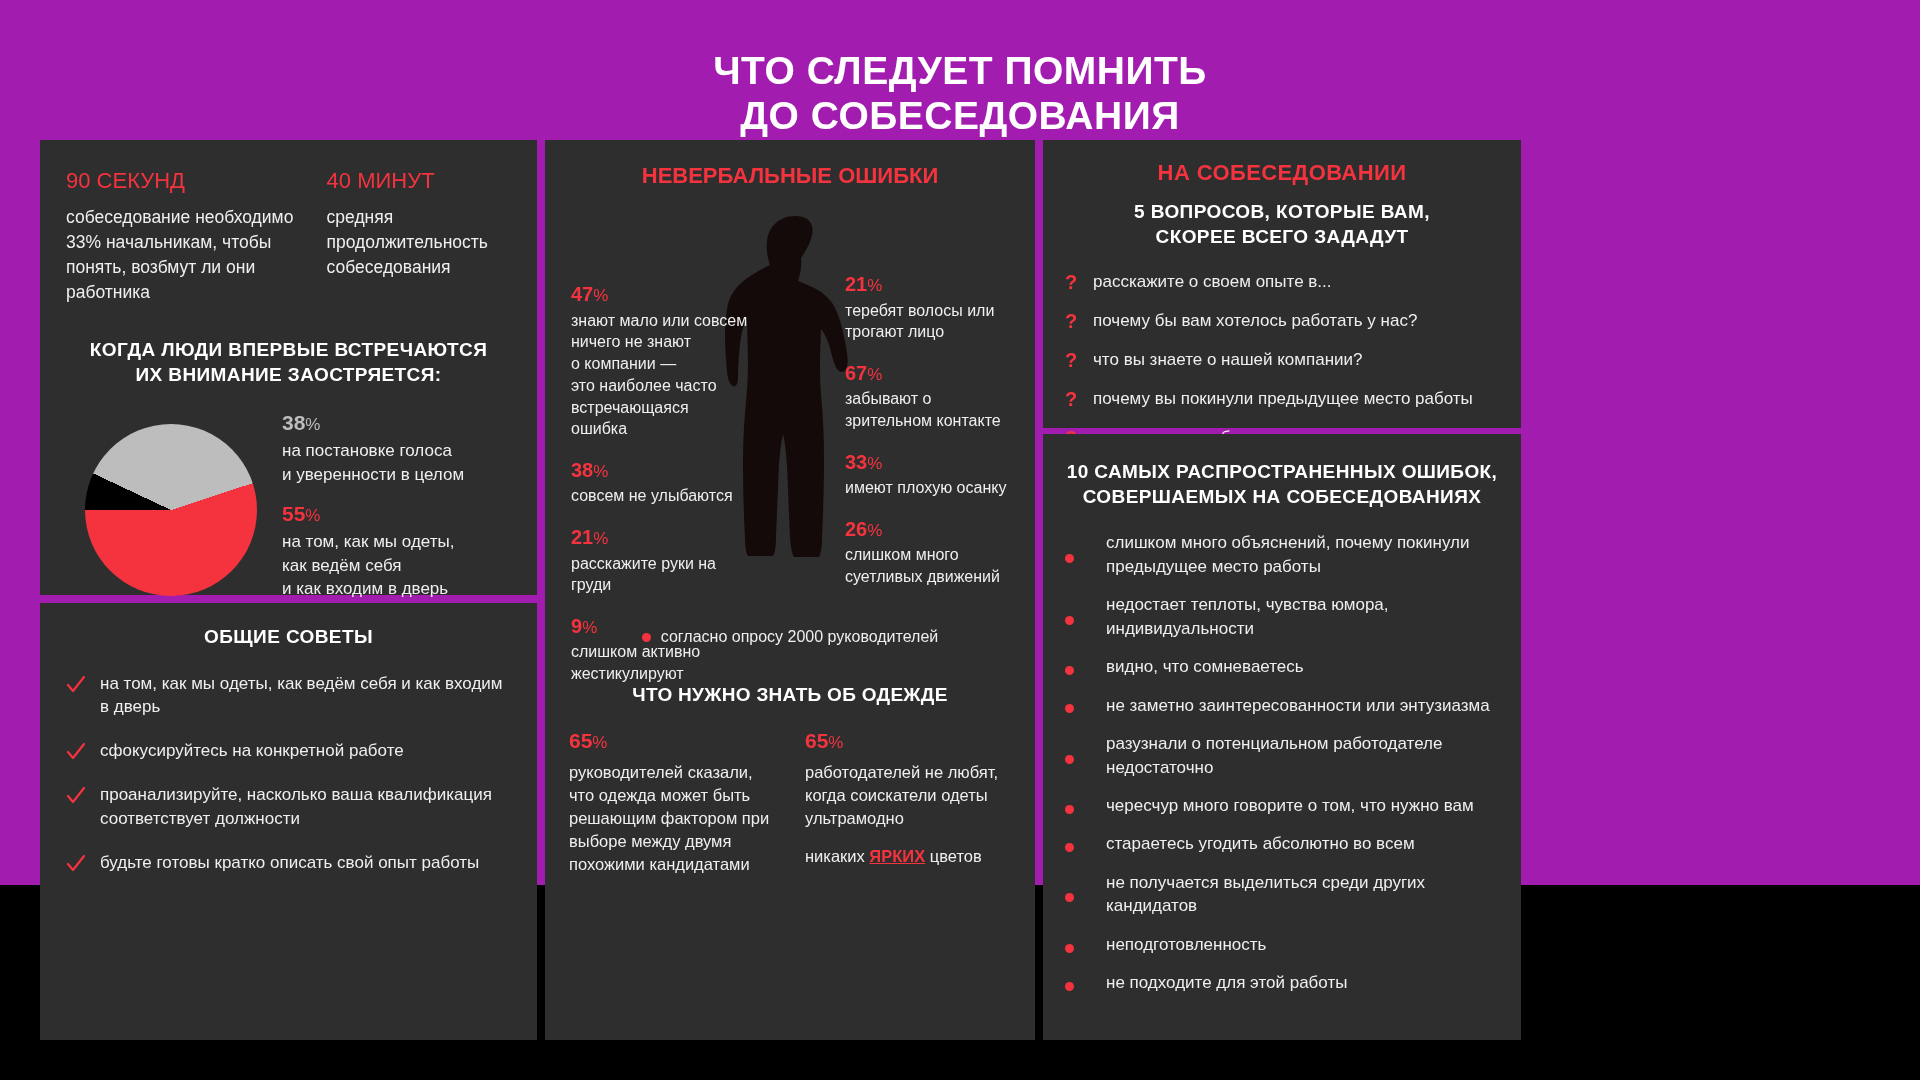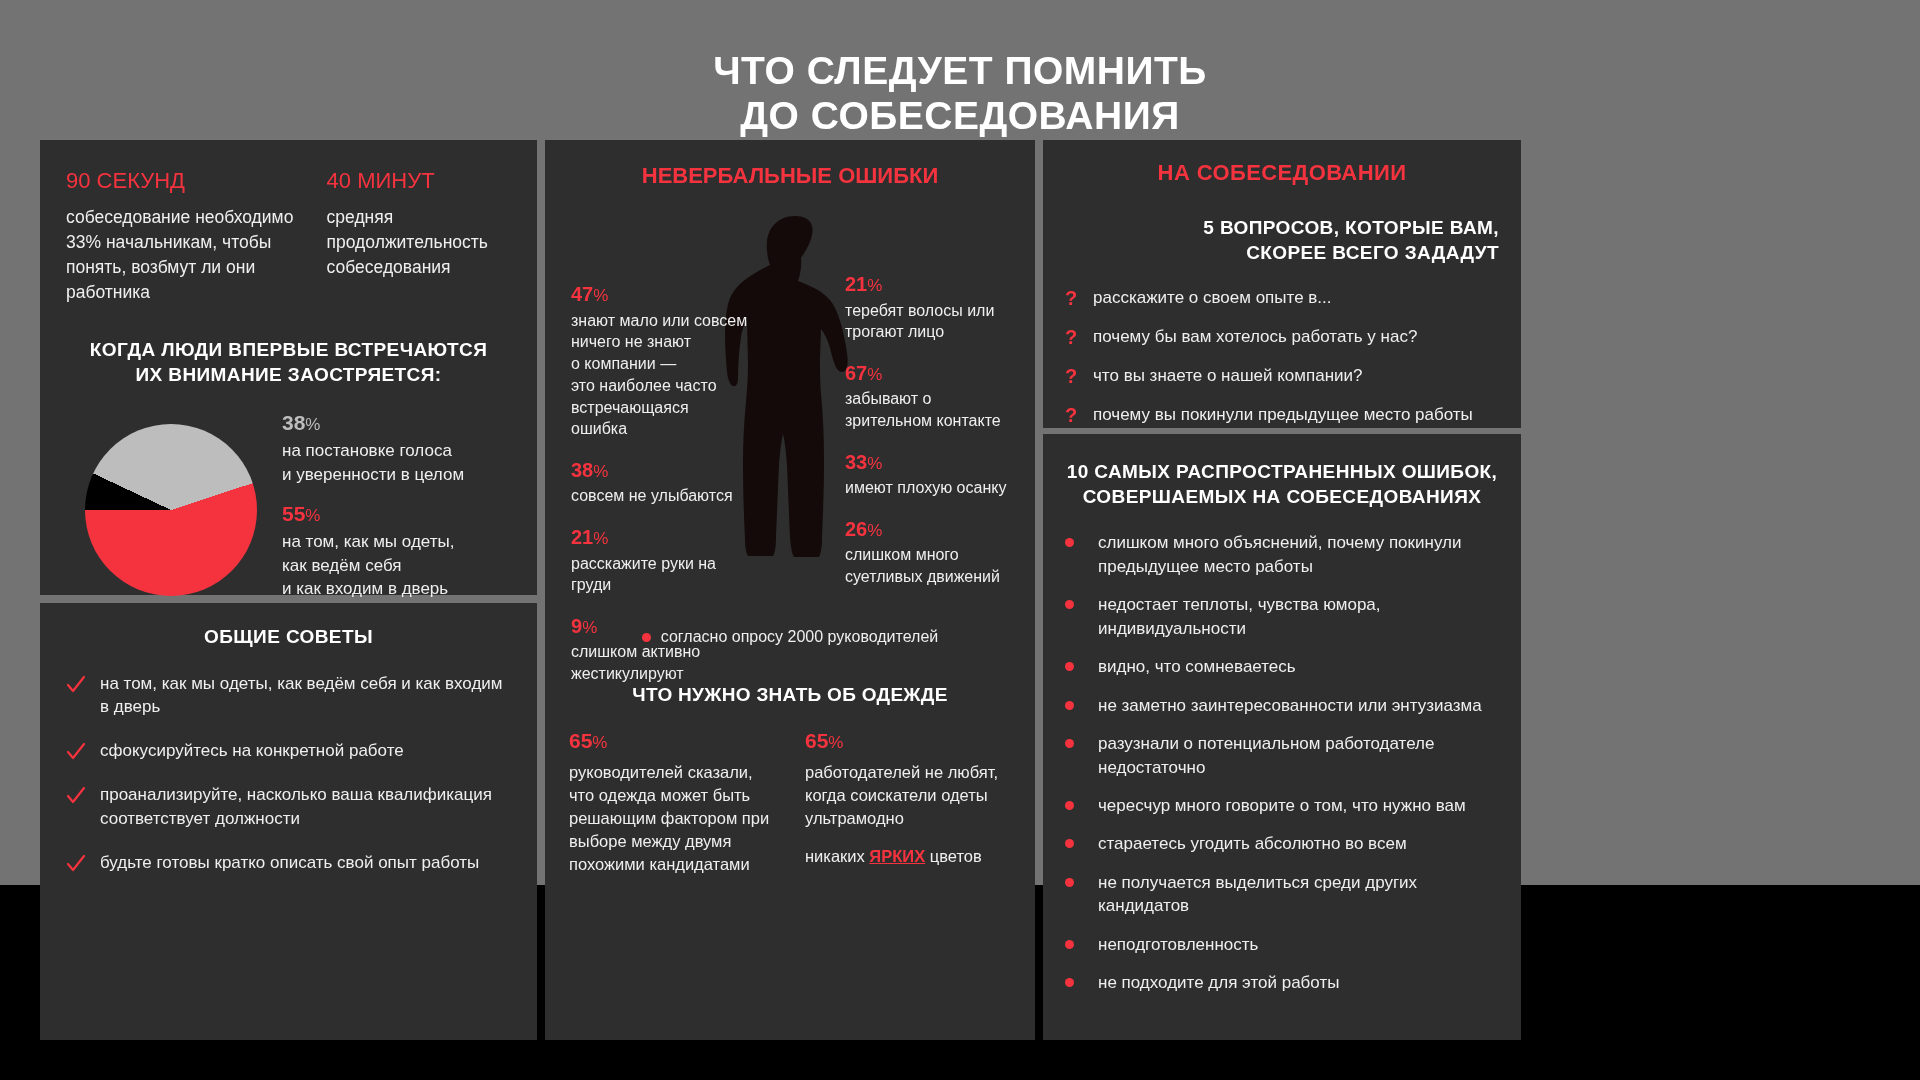--- a/index.html
+++ b/index.html
@@ -2,21 +2,21 @@
 <html lang="ru"><head>
 <meta charset="utf-8">
 <style>
   * { margin:0; padding:0; box-sizing:border-box; }
   html, body {
     width:1920px; height:1080px;
     background:#000000;
     font-family:"Liberation Sans", sans-serif;
     overflow:hidden;
   }
-  .page { position:relative; width:1920px; height:885px; background:#737373; }
+  .page { position:relative; width:1920px; height:885px; background:#a21caf; }
 
   .panel { position:absolute; background:#2e2e2e; }
 
   .accent { color:#f5333f;text-decoration:underline; }
 
   
   .title {
     position:absolute; left:0; top:48px; width:1920px;
     text-align:center; color:#ffffff;
     font-size:39px; font-weight:bold; line-height:1.16;
@@ -100,21 +100,21 @@
   
   #panelD { left:1043px; top:140px; width:478px; height:288px; padding:20px 22px 0 22px; }
   .q-list { margin-top:22px; }
   .q-row { display:flex; gap:16px; align-items:flex-start; margin-bottom:16px; }
   .qmark { color:#f5333f; font-weight:bold; font-size:20px; line-height:1.1; flex:0 0 auto; width:12px;}
   .q-txt { color:#efefef; font-size:17px; line-height:1.35; }
 
   
   #panelE { left:1043px; top:434px; width:478px; height:606px; padding:26px 22px 0 22px; }
   .m-list { margin-top:22px; }
-  .m-row { display:flex; gap:24px; align-items:flex-start; margin-bottom:15px; }
+  .m-row { display:flex; gap:32px; align-items:center; margin-bottom:15px; }
   .bullet { width:9px; height:9px; border-radius:50%; background:#f5333f; flex:0 0 auto; margin-top:7px; }
   .m-txt { color:#efefef; font-size:17px; line-height:1.38; }
 </style>
 </head>
 <body>
 
 <div class="page">
 
   <div class="title">
     <div>ЧТО СЛЕДУЕТ ПОМНИТЬ</div>
@@ -296,21 +296,21 @@
             <div>когда соискатели одеты</div>
             <div>ультрамодно</div>
           </div>
           <div class="bright-line"><span>никаких </span><span class="accent" style="font-weight: bold;">ЯРКИХ</span><span> цветов</span></div>
         </div>
       </div>
   </div>
 
   <div class="panel" id="panelD">
     <div class="hdr-red" style="text-align:center;">НА СОБЕСЕДОВАНИИ</div>
-    <div class="hdr-white" style="margin-top:30px;text-align:right;">
+    <div class="hdr-white" style="margin-top:14px;">
       <div>5 ВОПРОСОВ, КОТОРЫЕ ВАМ,</div>
       <div>СКОРЕЕ ВСЕГО ЗАДАДУТ</div>
     </div>
     <div class="q-list" id="q-list">
         <div class="q-row">
           <div class="qmark">?</div>
           <div class="q-txt">расскажите о своем опыте в...</div>
         </div>
         <div class="q-row">
           <div class="qmark">?</div>

